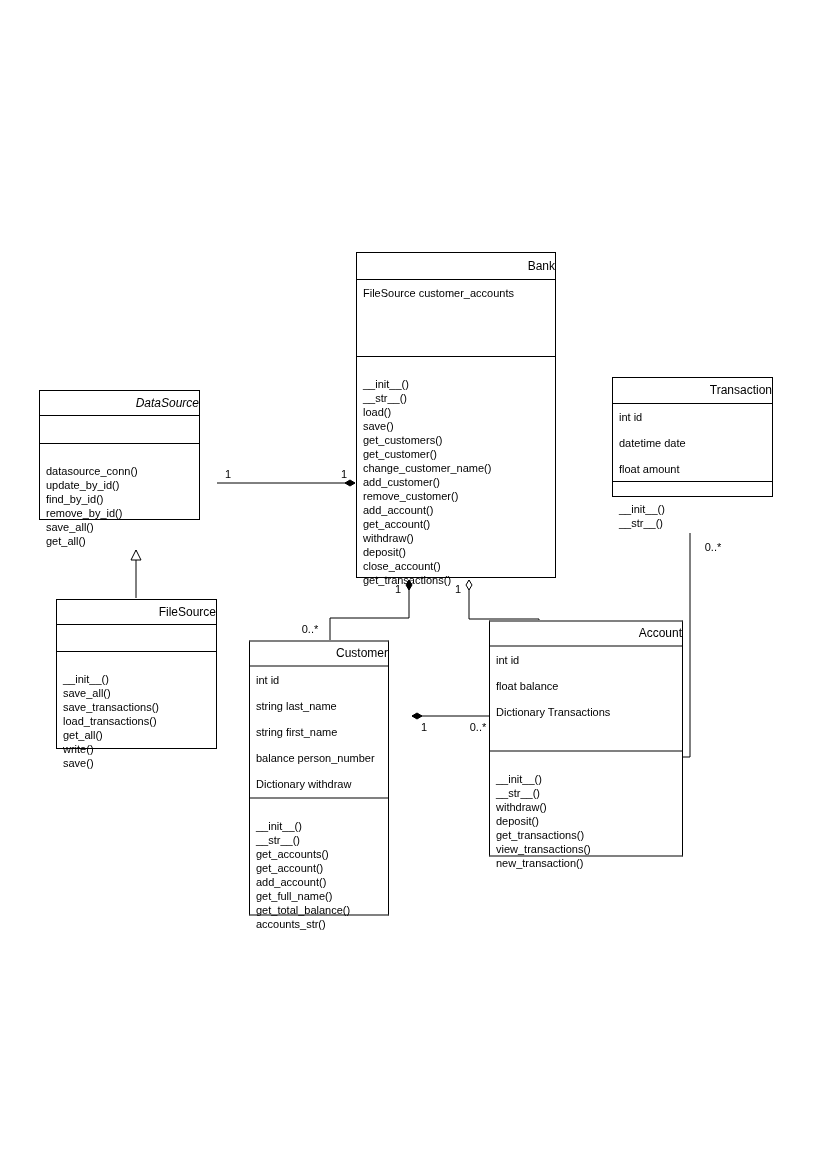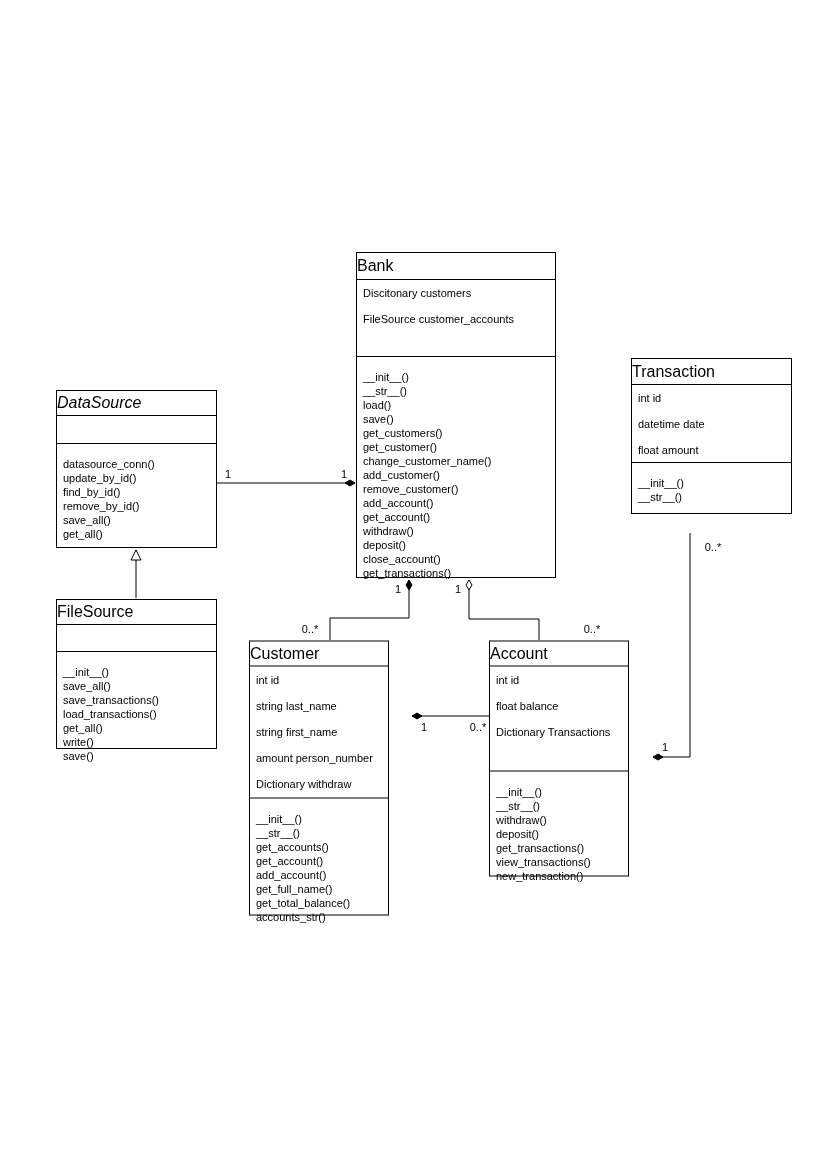--- a/index.html
+++ b/index.html
@@ -5,25 +5,25 @@
   html,body { margin:0; padding:0; background:#fff; }
   .canvas {
     position:relative; width:827px; height:1169px; background:#ffffff;
     font-family:"Liberation Sans", sans-serif; color:#000; overflow:hidden;
   }
   #connector-layer { position:absolute; left:0; top:0; width:827px; height:1169px; }
   .uml-class {
     position:absolute; background:#ffffff; border:1px solid #000000;
     box-sizing:border-box; font-size:11px;
   }
-  .uml-title { text-align:left; font-size:16px; white-space:nowrap; overflow:hidden; }
+  .uml-title { text-align:right; font-size:12px; white-space:nowrap; overflow:hidden; }
   .uml-title.italic { font-style:italic; }
   .uml-attrs { border-top:1px solid #000000; box-sizing:border-box; overflow:hidden; }
   .attr-line { height:26px; line-height:26px; padding-left:6px; white-space:nowrap; }
-  .uml-methods { border-top:1px solid #000000; box-sizing:border-box; padding-top:13px; }
+  .uml-methods { border-top:1px solid #000000; box-sizing:border-box; padding-top:20px; }
   .method-line { height:14px; line-height:14px; padding-left:6px; white-space:nowrap; }
   .uml-class.gray { border-top:2px solid #808080; border-bottom:2px solid #808080; }
   .uml-class.gray .uml-attrs, .uml-class.gray .uml-methods { border-top:2px solid #808080; }
   .rel-line { fill:none; stroke:#000000; stroke-width:1; }
   .rel-label { font-size:11px; fill:#000000; text-anchor:middle; font-family:"Liberation Sans", sans-serif; }
 </style>
 </head>
 <body>
 
 <div class="canvas">
@@ -53,42 +53,41 @@
       <text x="424" y="731" class="rel-label">1</text>
       <text x="478" y="731" class="rel-label">0..*</text>
       <polyline points="690,533 690,757 653,757" class="rel-line" marker-end="url(#diamond-filled)"></polyline>
       <text x="713" y="551" class="rel-label">0..*</text>
       <text x="665" y="751" class="rel-label">1</text>
     </svg>
   <div id="classes-layer">
       <div class="uml-class" style="left: 356px; top: 252px; width: 200px; height: 326px;">
         <div class="uml-title" style="height: 26px; line-height: 26px;">Bank</div>
         <div class="uml-attrs" style="height: 77px;">
-          <div class="attr-line">Discitonary customers</div>
           <div class="attr-line">FileSource customer_accounts</div>
         </div>
         <div class="uml-methods">
           <div class="method-line">__init__()</div>
           <div class="method-line">__str__()</div>
           <div class="method-line">load()</div>
           <div class="method-line">save()</div>
           <div class="method-line">get_customers()</div>
           <div class="method-line">get_customer()</div>
           <div class="method-line">change_customer_name()</div>
           <div class="method-line">add_customer()</div>
           <div class="method-line">remove_customer()</div>
           <div class="method-line">add_account()</div>
           <div class="method-line">get_account()</div>
           <div class="method-line">withdraw()</div>
           <div class="method-line">deposit()</div>
           <div class="method-line">close_account()</div>
           <div class="method-line">get_transactions()</div>
         </div>
       </div>
-      <div class="uml-class" style="left: 56px; top: 390px; width: 161px; height: 158px;">
+      <div class="uml-class" style="left: 39px; top: 390px; width: 161px; height: 130px;">
         <div class="uml-title italic" style="height: 24px; line-height: 24px;">DataSource</div>
         <div class="uml-attrs" style="height: 28px;"></div>
         <div class="uml-methods">
           <div class="method-line">datasource_conn()</div>
           <div class="method-line">update_by_id()</div>
           <div class="method-line">find_by_id()</div>
           <div class="method-line">remove_by_id()</div>
           <div class="method-line">save_all()</div>
           <div class="method-line">get_all()</div>
         </div>
@@ -99,53 +98,53 @@
         <div class="uml-methods">
           <div class="method-line">__init__()</div>
           <div class="method-line">save_all()</div>
           <div class="method-line">save_transactions()</div>
           <div class="method-line">load_transactions()</div>
           <div class="method-line">get_all()</div>
           <div class="method-line">write()</div>
           <div class="method-line">save()</div>
         </div>
       </div>
-      <div class="uml-class" style="left: 612px; top: 358px; width: 161px; height: 156px; margin-left: 19px;">
+      <div class="uml-class" style="left: 612px; top: 377px; width: 161px; height: 120px;">
         <div class="uml-title" style="height: 25px; line-height: 25px;">Transaction</div>
         <div class="uml-attrs" style="height: 78px;">
           <div class="attr-line">int id</div>
           <div class="attr-line">datetime date</div>
           <div class="attr-line">float amount</div>
         </div>
         <div class="uml-methods">
           <div class="method-line">__init__()</div>
           <div class="method-line">__str__()</div>
         </div>
       </div>
       <div class="uml-class gray" style="left: 249px; top: 640px; width: 140px; height: 276px;">
         <div class="uml-title" style="height: 23px; line-height: 23px;">Customer</div>
         <div class="uml-attrs" style="height: 132px;">
           <div class="attr-line">int id</div>
           <div class="attr-line">string last_name</div>
           <div class="attr-line">string first_name</div>
-          <div class="attr-line">amount person_number</div>
+          <div class="attr-line">balance person_number</div>
           <div class="attr-line">Dictionary withdraw</div>
         </div>
         <div class="uml-methods">
           <div class="method-line">__init__()</div>
           <div class="method-line">__str__()</div>
           <div class="method-line">get_accounts()</div>
           <div class="method-line">get_account()</div>
           <div class="method-line">add_account()</div>
           <div class="method-line">get_full_name()</div>
           <div class="method-line">get_total_balance()</div>
           <div class="method-line">accounts_str()</div>
         </div>
       </div>
-      <div class="uml-class gray" style="left: 489px; top: 640px; width: 140px; height: 237px;">
+      <div class="uml-class gray" style="left: 489px; top: 620px; width: 194px; height: 237px;">
         <div class="uml-title" style="height: 23px; line-height: 23px;">Account</div>
         <div class="uml-attrs" style="height: 105px;">
           <div class="attr-line">int id</div>
           <div class="attr-line">float balance</div>
           <div class="attr-line">Dictionary Transactions</div>
         </div>
         <div class="uml-methods">
           <div class="method-line">__init__()</div>
           <div class="method-line">__str__()</div>
           <div class="method-line">withdraw()</div>

